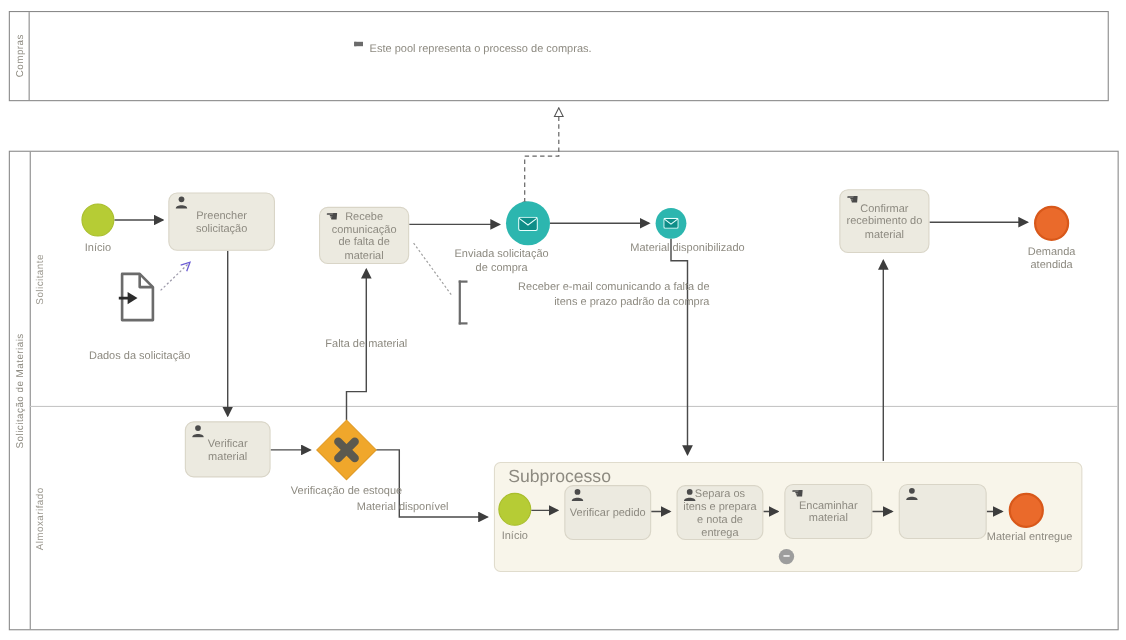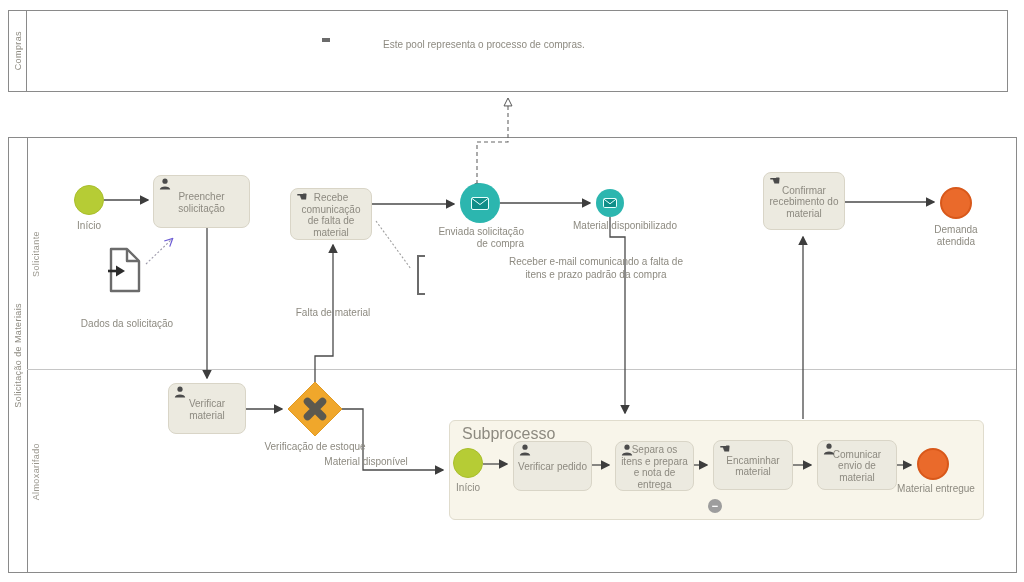--- a/index.html
+++ b/index.html
@@ -25,21 +25,21 @@
   .lbl{position:absolute;color:#8d8a80;font-size:10px;line-height:1.18;text-align:center;}
   .subprocess{position:absolute;background:#f8f5ea;border:1px solid #e0dccd;border-radius:6px;
               box-sizing:border-box;}
   .sub-title{position:absolute;left:12px;top:4px;font-size:16px;color:#8d8a80;}
   .minus-btn{position:absolute;width:14px;height:14px;border-radius:50%;background:#9d9d9d;
              display:flex;align-items:center;justify-content:center;color:#fff;font-size:11px;
              line-height:1;font-weight:bold;cursor:pointer;}
   .annotation{position:absolute;display:flex;align-items:flex-start;}
   .ann-bracket{width:6px;border-left:2px solid #6b6b6b;border-top:2px solid #6b6b6b;
                border-bottom:2px solid #6b6b6b;flex:0 0 6px;}
-  .ann-text{color:#8d8a80;font-size:10px;line-height:1.3;padding-left:6px;text-align:center;margin-left:47px;}
+  .ann-text{color:#8d8a80;font-size:10px;line-height:1.3;padding-left:6px;text-align:right;}
   svg.connectors{position:absolute;left:0;top:0;pointer-events:none;}
   .nowrap{white-space:nowrap;}
 </style>
 </head>
 <body>
 
 <div id="canvas">
 
   <div class="pool" style="left:8px;top:10px;width:1000px;height:82px;">
     <div class="pool-band">
@@ -129,21 +129,21 @@
     <span class="hand-glyph">☚</span>
     <span>Recebe comunicação de falta de material</span>
   </div>
 
   <div class="ev ev-msg" style="left:460px;top:183px;width:40px;height:40px;">
     <svg width="18" height="13" viewBox="0 0 18 13">
       <rect x="0.5" y="0.5" width="17" height="12" rx="1.5" fill="#0e8e88" stroke="#e8fffd" stroke-width="1"></rect>
       <path d="M1,1.5 L9,7.5 L17,1.5" fill="none" stroke="#e8fffd" stroke-width="1"></path>
     </svg>
   </div>
-  <div class="lbl" style="left:428px;top:226px;width:96px;text-align:right;">Enviada solicitação de compra</div>
+  <div class="lbl" style="left:408px;top:226px;width:96px;">Enviada solicitação de compra</div>
 
   <div class="ev ev-msg" style="left:596px;top:189px;width:28px;height:28px;">
     <svg width="14" height="10" viewBox="0 0 14 10">
       <rect x="0.5" y="0.5" width="13" height="9" rx="1.2" fill="#0e8e88" stroke="#e8fffd" stroke-width="1"></rect>
       <path d="M1,1.2 L7,5.8 L13,1.2" fill="none" stroke="#e8fffd" stroke-width="1"></path>
     </svg>
   </div>
   <div class="lbl" style="left:561px;top:220px;width:128px;">Material disponibilizado</div>
 
   <div class="task" style="left:763px;top:172px;width:82px;height:58px;">
@@ -199,21 +199,20 @@
   <div class="task" style="left:713px;top:440px;width:80px;height:50px;">
     <span class="hand-glyph">☚</span>
     <span>Encaminhar material</span>
   </div>
 
   <div class="task" style="left:817px;top:440px;width:80px;height:50px;">
     <svg class="node-icon" viewBox="0 0 12 12">
       <circle cx="6" cy="3.2" r="2.6" fill="#4b4b4b"></circle>
       <path d="M0.8,11.5 C0.8,7.6 11.2,7.6 11.2,11.5 Z" fill="#4b4b4b"></path>
     </svg>
-    <span>Comunicar envio de material</span>
   </div>
 
   <div class="ev ev-end" style="left:917px;top:448px;width:32px;height:32px;"></div>
   <div class="lbl nowrap" style="left:890px;top:483px;width:92px;">Material entregue</div>
 
   <div class="minus-btn" style="left:708px;top:499px;">
     <span>−</span>
   </div>
 
 </div>

